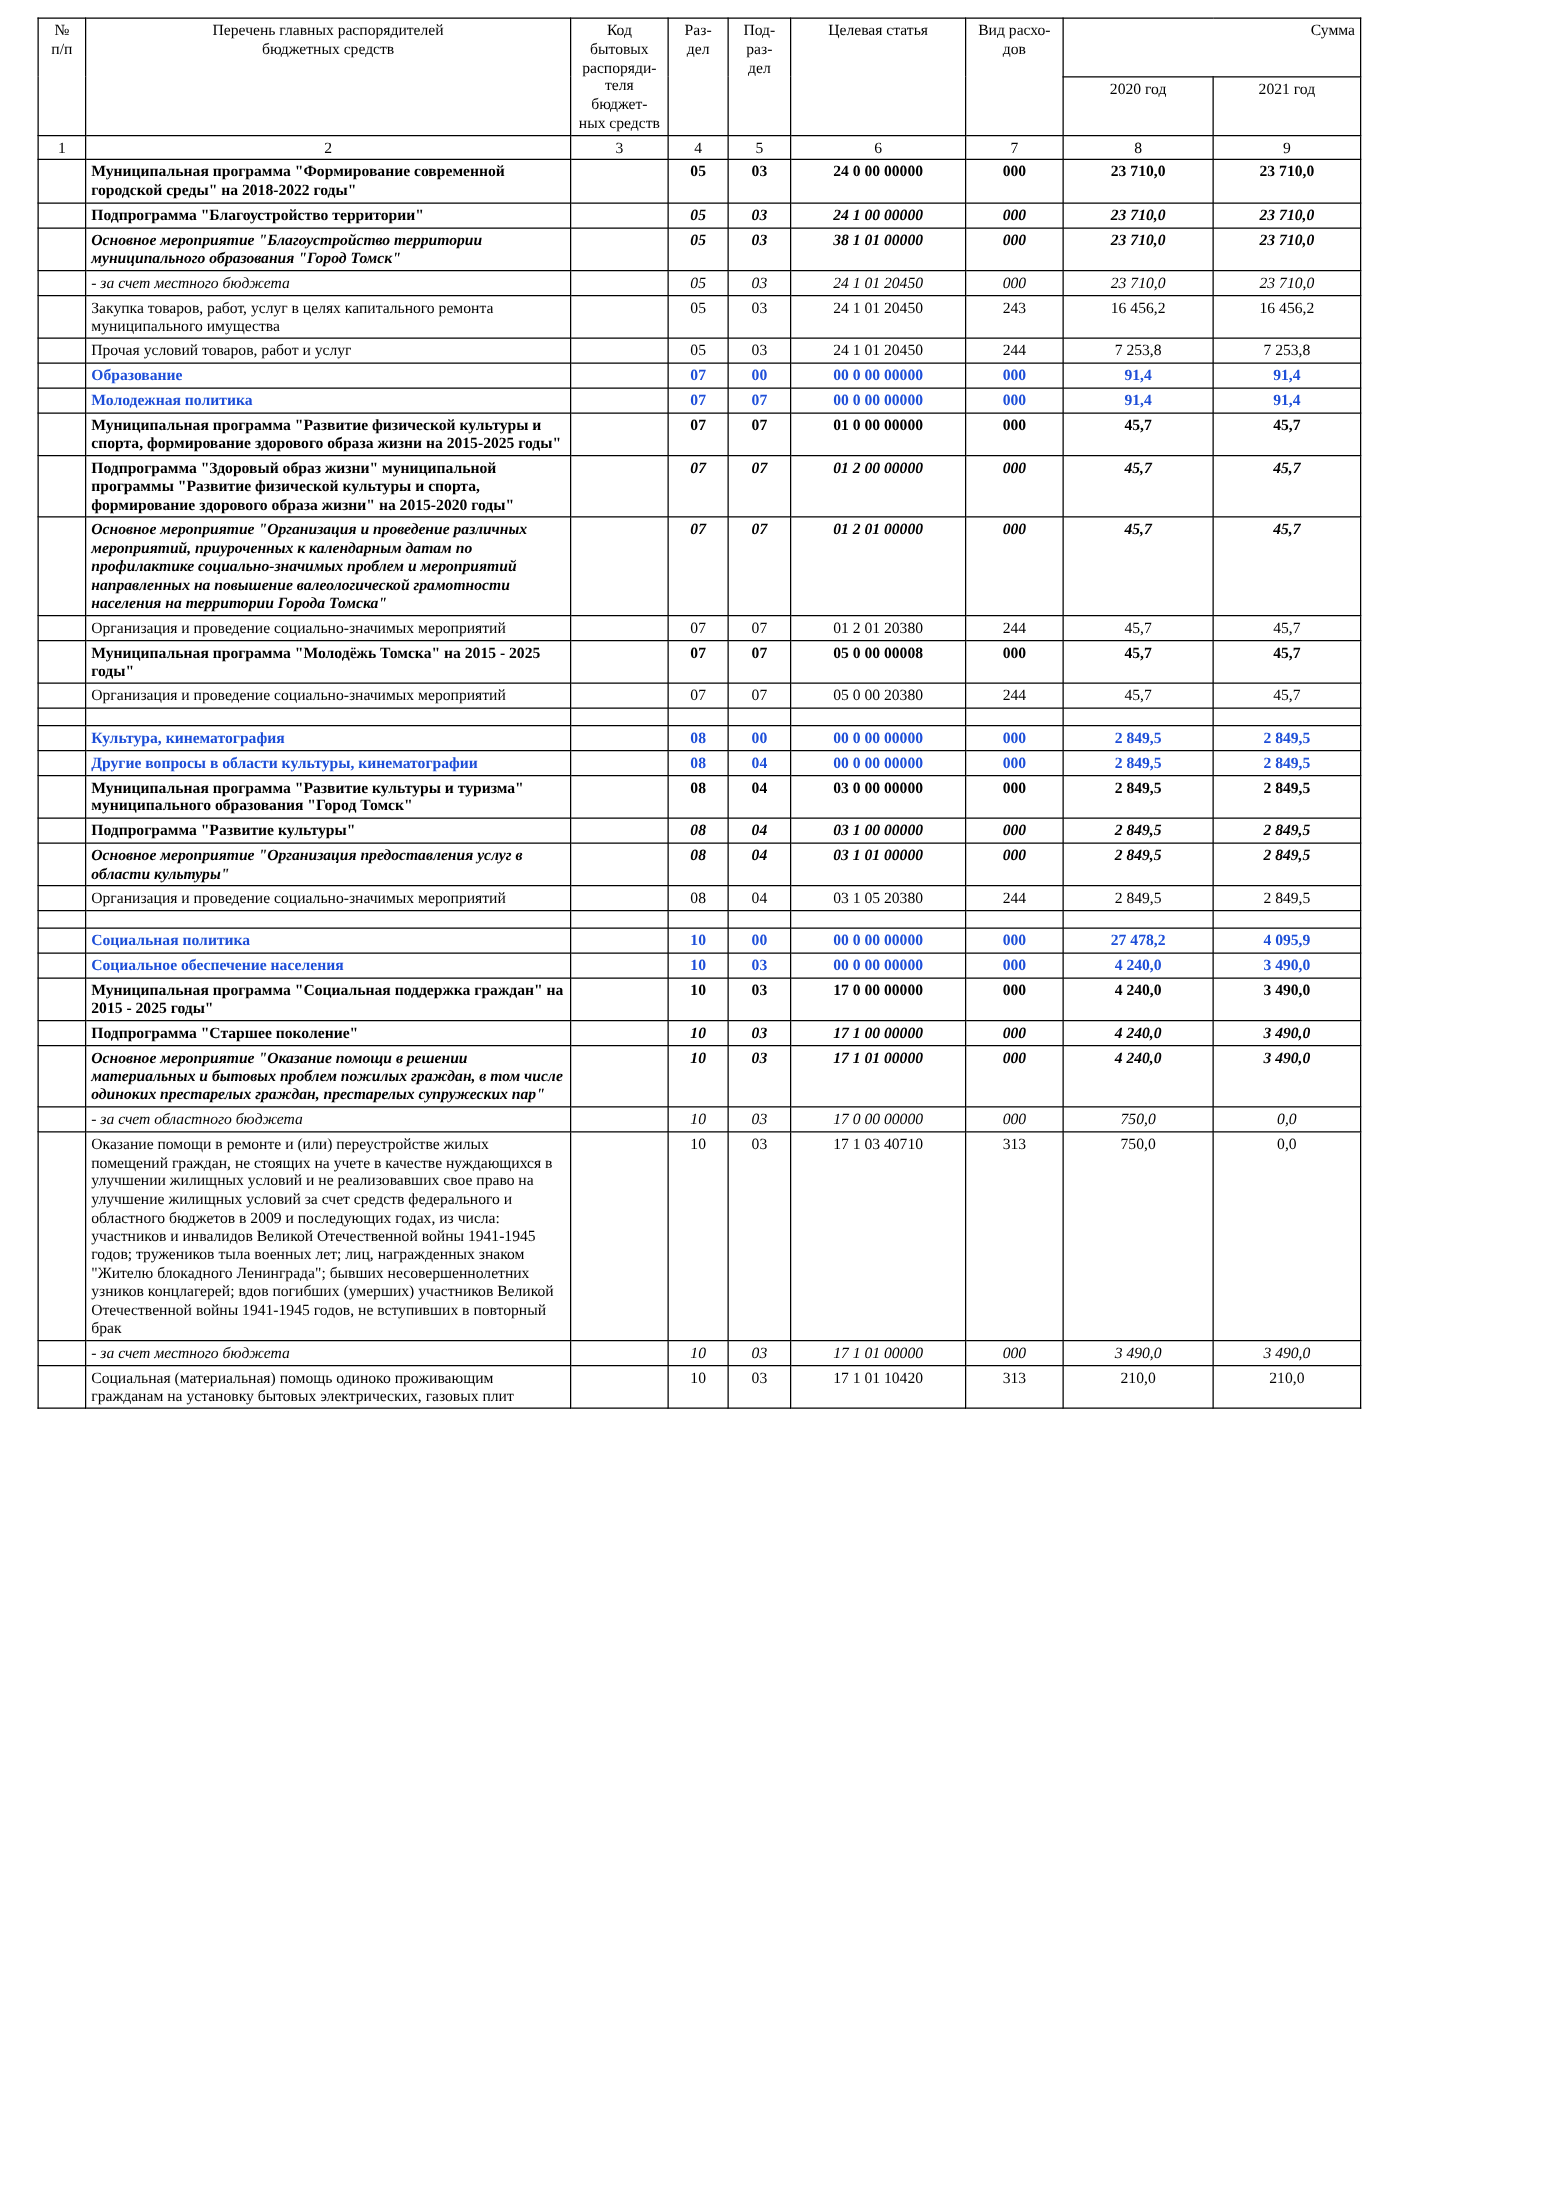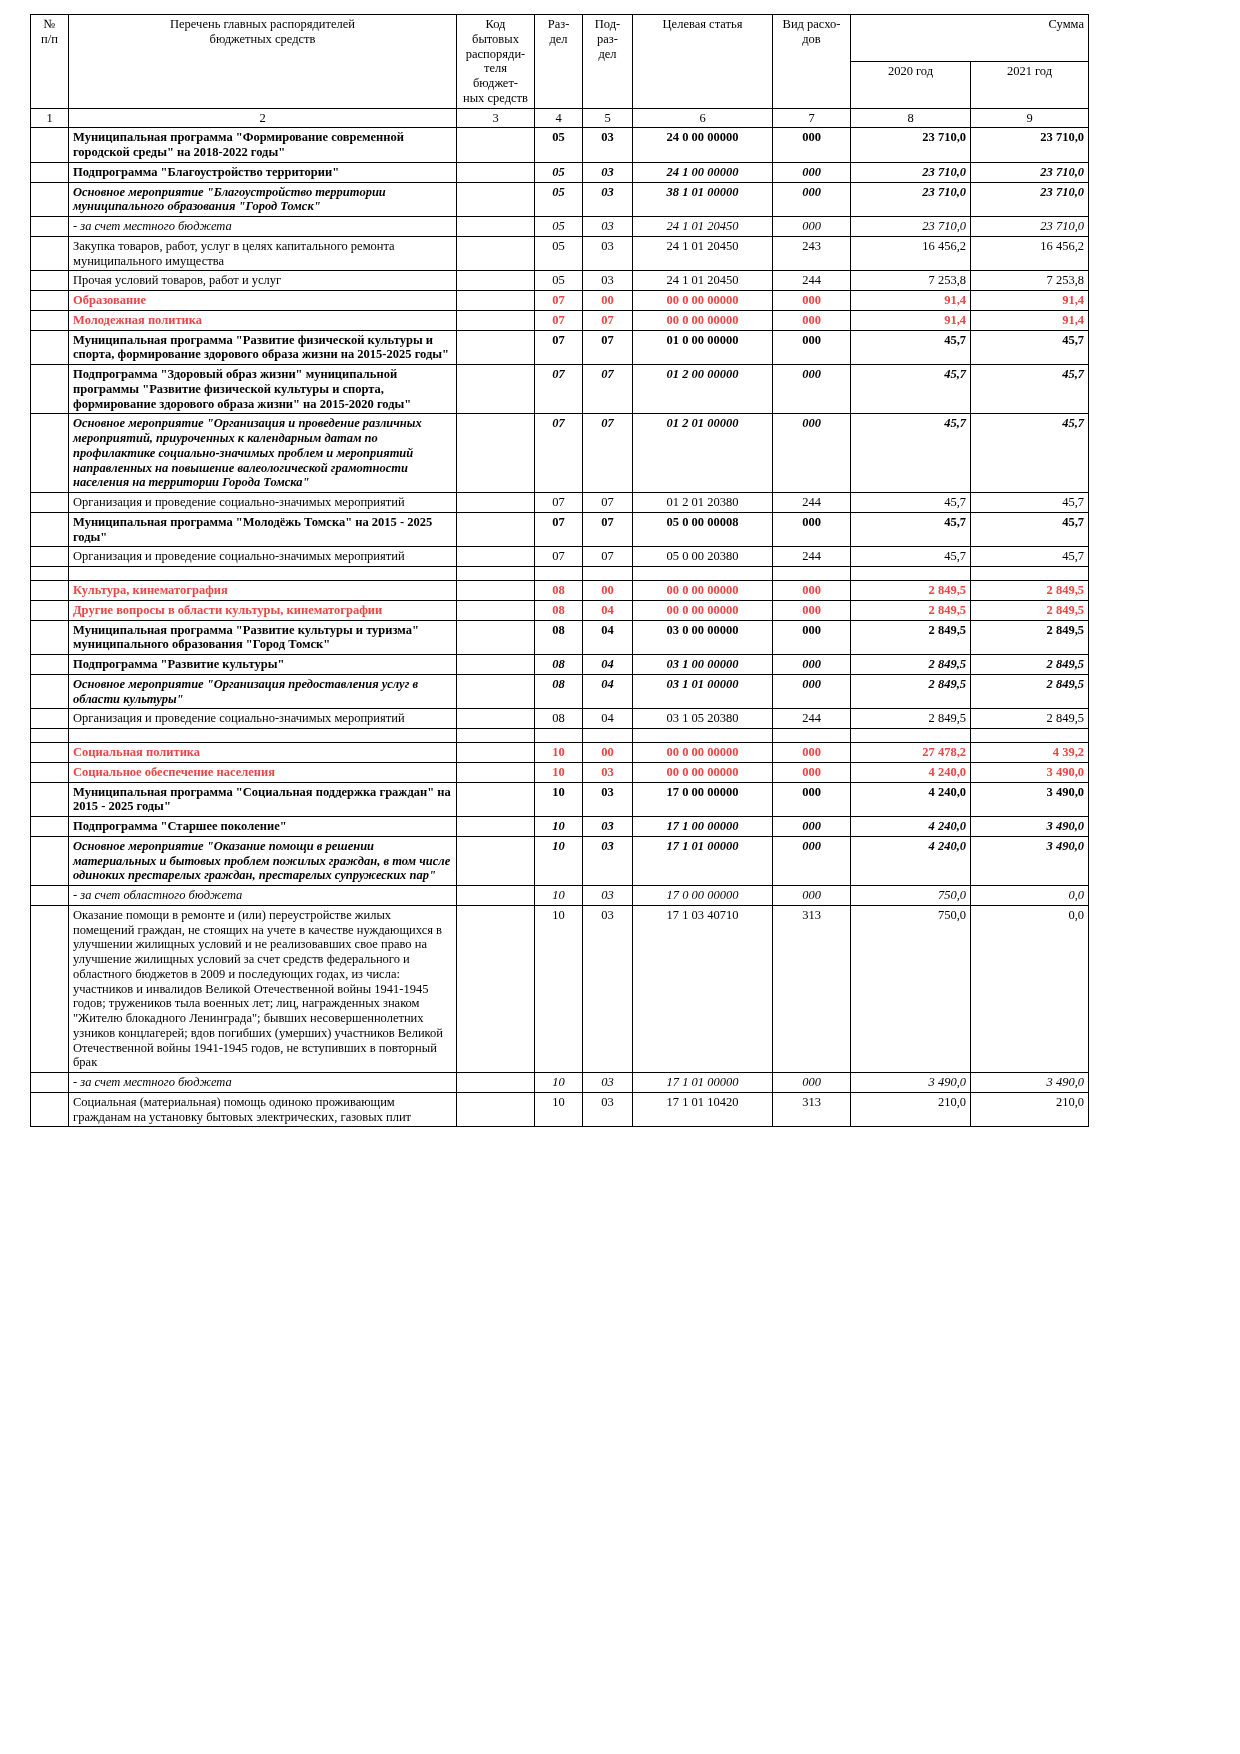--- a/index.html
+++ b/index.html
@@ -55,26 +55,26 @@
   col.c7 { width: 78px; }
   col.c8 { width: 120px; }
   col.c9 { width: 118px; }
 
   .numrow td {
     text-align: center;
     font-size: 12px;
     padding: 1px 2px;
   }
   .c-center { text-align: center; }
-  .c-right  { text-align: right; }
+  .c-right  { text-align: center; }
 
   .b  { font-weight: bold; }
   .i  { font-style: italic; }
   .bi { font-weight: bold; font-style: italic; }
-  .blue { color: #ef4444; margin-left: 41px; }
+  .blue { color: #1d4ed8; margin-left: 41px; }
   .blue.b { font-weight: bold; }
 
   .indent1 { padding-left: 12px; }
   .spacer td {
     height: 9px;
     border-top: 1px solid #000;
     border-bottom: 1px solid #000;
   }
   .thickline td { border-top: 2px solid #000; }
 </style>
@@ -388,21 +388,21 @@
         </tr>
         <tr>
           <td class="c-center"></td>
           <td class="b blue b">Социальная политика</td>
           <td class="c-center"></td>
           <td class="c-center b blue b">10</td>
           <td class="c-center b blue b">00</td>
           <td class="c-center b blue b">00 0 00 00000</td>
           <td class="c-center b blue b">000</td>
           <td class="c-right b blue b">27 478,2</td>
-          <td class="c-right b blue b">4 39,2</td>
+          <td class="c-right b blue b">4 095,9</td>
         </tr>
         <tr>
           <td class="c-center"></td>
           <td class="b blue b">Социальное обеспечение населения</td>
           <td class="c-center"></td>
           <td class="c-center b blue b">10</td>
           <td class="c-center b blue b">03</td>
           <td class="c-center b blue b">00 0 00 00000</td>
           <td class="c-center b blue b">000</td>
           <td class="c-right b blue b">4 240,0</td>

